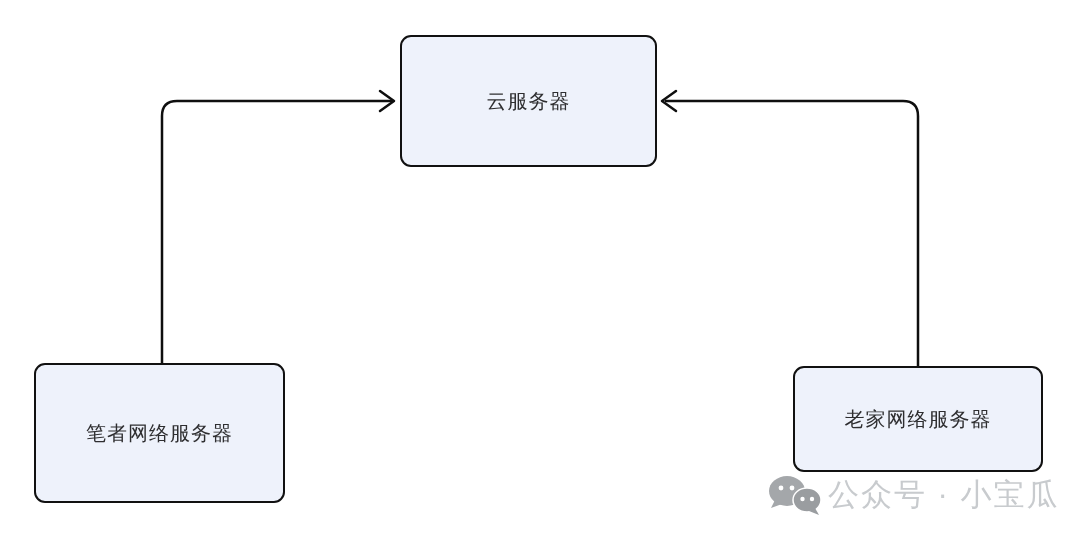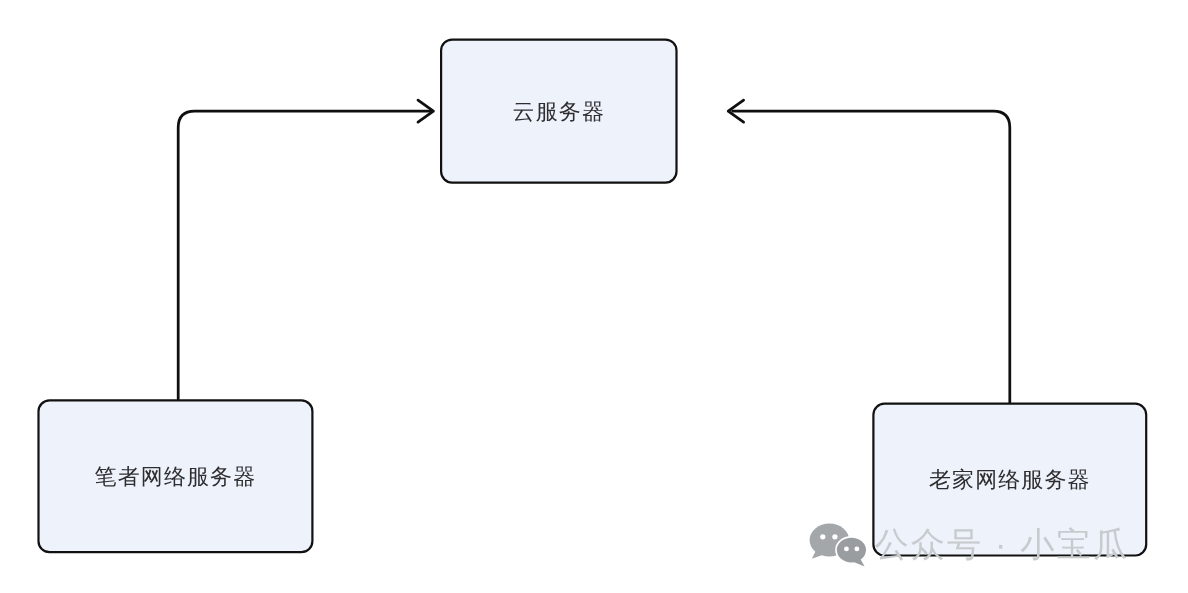--- a/index.html
+++ b/index.html
@@ -24,35 +24,35 @@
     justify-content: center;
     z-index: 2;
   }
   .node .node-label {
     font-size: 20px;
     color: #2e2e30;
     letter-spacing: 1px;
     white-space: nowrap;
   }
 
-  .node-cloud    { left: 400px; top: 35px;  width: 216px; height: 132px; }
+  .node-cloud    { left: 400px; top: 35px;  width: 257px; height: 132px; }
   .node-author   { left: 34px;  top: 363px; width: 251px; height: 140px; text-align: center; }
-  .node-hometown { left: 793px; top: 366px; width: 250px; height: 140px; }
+  .node-hometown { left: 793px; top: 366px; width: 250px; height: 106px; }
 
   .edges-layer {
     position: absolute;
     left: 0; top: 0;
     width: 1080px; height: 539px;
     z-index: 1;
     pointer-events: none;
   }
 
   .watermark {
     position: absolute;
-    left: 729px;
+    left: 762px;
     top: 472px;
     display: flex;
     align-items: center;
     z-index: 3;
     pointer-events: none;
     justify-content: center;
   }
   .watermark .wm-text {
     font-size: 31px;
     color: #c8cbce;

